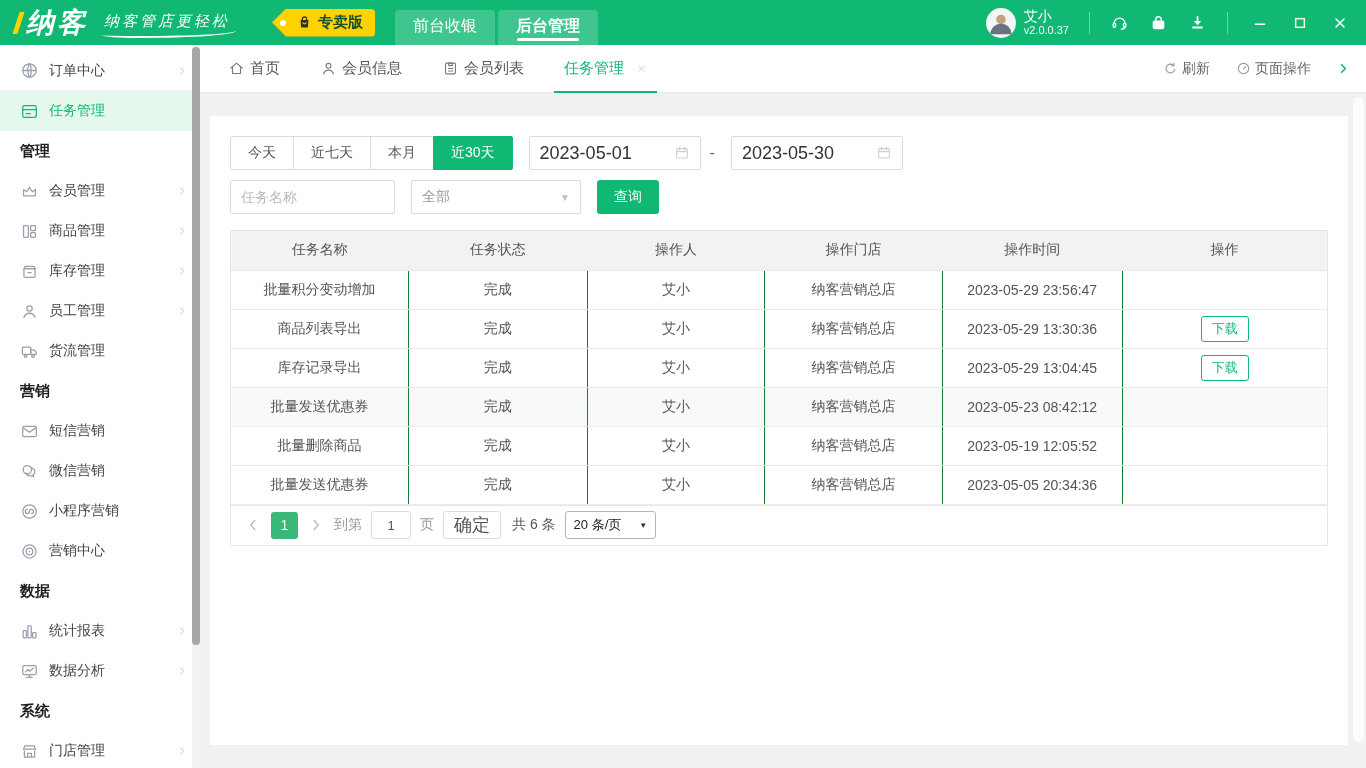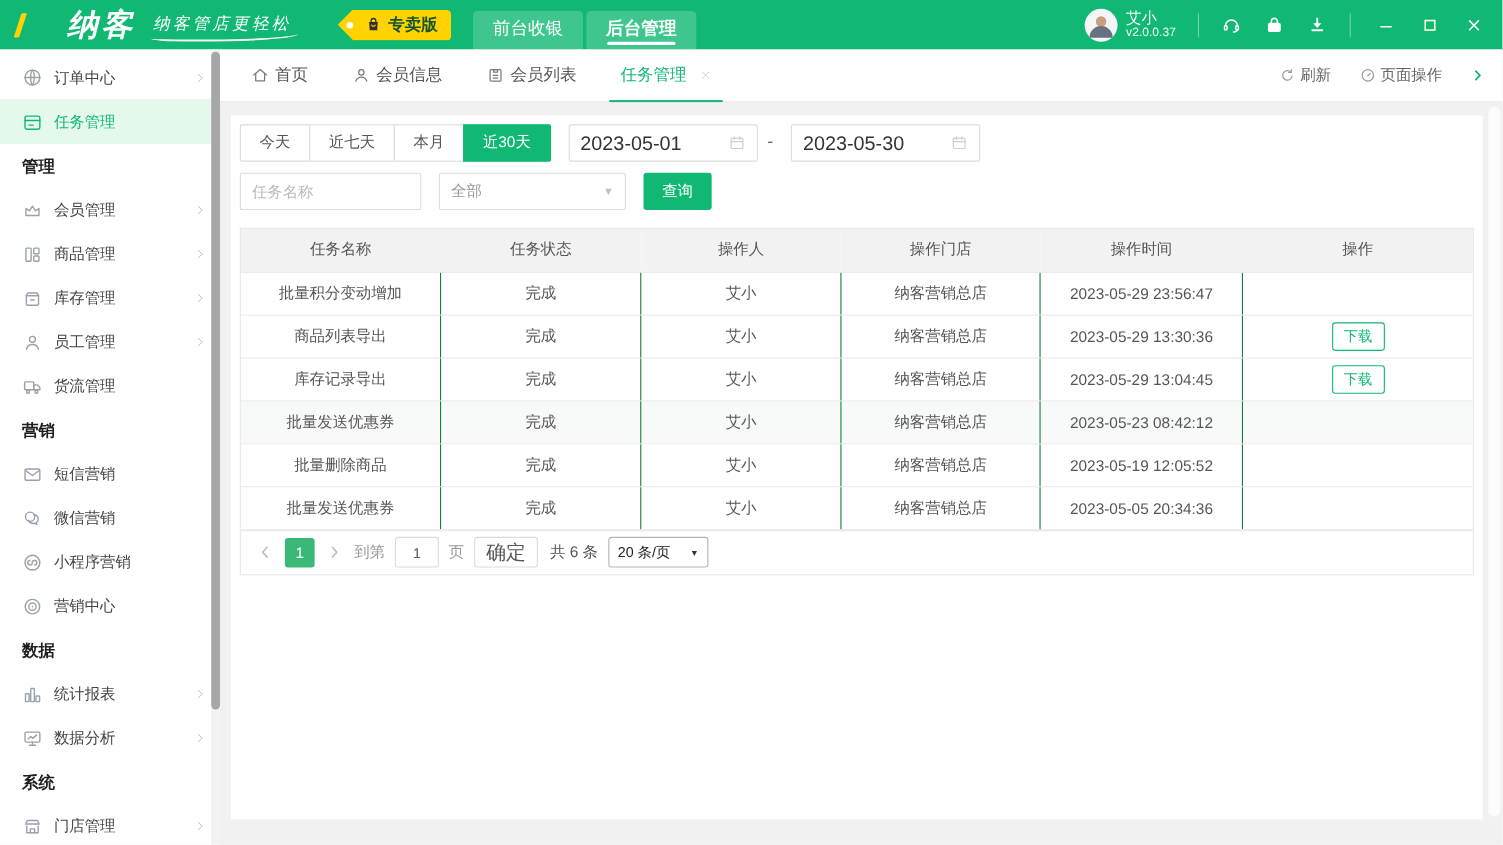--- a/index.html
+++ b/index.html
@@ -3,21 +3,21 @@
 <meta charset="utf-8">
 <style>
   * { box-sizing: border-box; margin: 0; padding: 0; }
   html,body { width:1366px; height:768px; overflow:hidden; }
   body { font-family:"Liberation Sans","DejaVu Sans",sans-serif; background:#f1f2f1; position:relative; color:#333; }
   .icon { display:inline-flex; align-items:center; justify-content:center; }
   .icon svg { width:100%; height:100%; display:block; }
 
   
   .titlebar { position:absolute; top:0; left:0; right:0; height:45px; background:#10b873; display:flex; align-items:center; padding-left:16px; color:#fff; }
-  .brand { display:flex; align-items:center;gap:35px; }
+  .brand { display:flex; align-items:center; }
   .brand-accent { width:5px; height:22px; background:#ffd200; transform:skewX(-18deg); margin-right:5px; border-radius:1px; }
   .brand-text { font-size:28px; font-weight:800; font-style:italic; letter-spacing:3px; }
   .tagline { margin-left:16px; font-size:15px; font-style:italic; letter-spacing:3px; position:relative; padding-bottom:2px; }
   .tagline::after { content:''; position:absolute; left:-2px; right:-6px; bottom:-5px; height:8px; border-bottom:2px solid #fff; border-radius:0 0 100% 40%; }
   .badge { margin-left:42px; height:28px; background:#ffd200; display:flex; align-items:center; gap:5px; padding:0 12px 0 24px; border-radius:4px; clip-path:polygon(14px 0,100% 0,100% 100%,14px 100%,0 50%); color:#14532d; font-weight:700; font-size:15px; }
   .badge-dot { position:absolute; width:6px; height:6px; background:#fff; border-radius:50%; margin-left:-16px; }
   .badge-bag { width:17px; height:17px; }
   .hnav-wrap { margin-left:20px; align-self:flex-end; display:flex; gap:3px; }
   .hnav { height:35px; min-width:98px; padding:0 18px 3px 18px; display:flex; align-items:center; justify-content:center; background:rgba(255,255,255,.20); border-radius:4px 4px 0 0; font-size:16px; cursor:pointer; position:relative; }
   .hnav.active { font-weight:700; }
@@ -53,21 +53,21 @@
   .crumb.active { color:#10b873; }
   .crumb.active::after { content:''; position:absolute; left:-10px; right:-10px; bottom:0; height:2px; background:#10b873; }
   .crumb .closex { margin-left:12px; width:11px; height:11px; color:#c6c6c6; }
   .tab-actions { margin-left:auto; display:flex; align-items:center; gap:26px; font-size:14px; color:#666; }
   .tact { display:flex; align-items:center; gap:4px; cursor:pointer; }
   .tact .aicon { width:15px; height:15px; color:#9a9a9a; }
   .greenchev { width:13px; height:13px; color:#10b873; }
 
   
   .content { position:absolute; top:93px; left:200px; right:0; bottom:0; background:#f1f1f1; }
-  .panel { position:absolute; left:10px; top:12px; width:1138px; bottom:23px; background:#fff; padding:8px; }
+  .panel { position:absolute; left:10px; top:23px; width:1138px; bottom:23px; background:#fff; padding:20px; }
   .vscroll { position:absolute; right:2px; top:4px; bottom:26px; width:11px; background:#fcfcfc; border-radius:6px; }
 
   .frow { display:flex; align-items:center; }
   .frow1 { margin-bottom:10px; }
   .frow2 { margin-bottom:16px; }
   .qbtn { height:34px; padding:0 17px; border:1px solid #dcdcdc; background:#fff; font-size:14px; color:#555; margin-left:-1px; display:flex; align-items:center; cursor:pointer; position:relative; }
   .qbtn:first-child { margin-left:0; border-radius:2px 0 0 2px; }
   .qbtn:last-child { border-radius:0 2px 2px 0; }
   .qbtn.active { background:#10b873; border-color:#10b873; color:#fff; z-index:1; }
   .dateinput { width:172px; height:34px; border:1px solid #dcdcdc; border-radius:2px; display:flex; align-items:center; padding:0 10px; margin-left:16px; }

